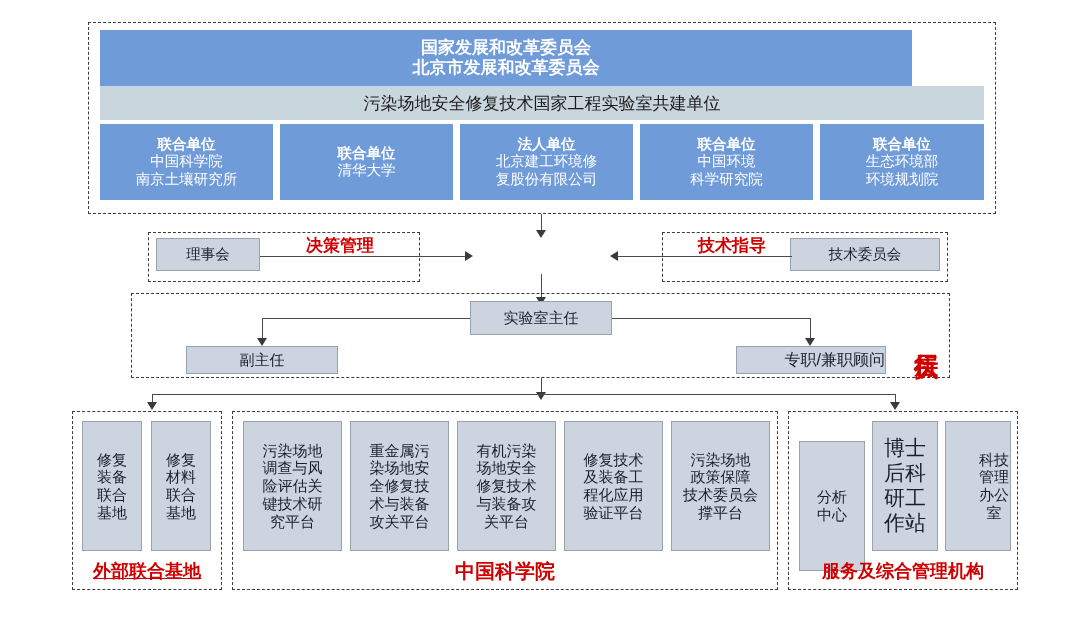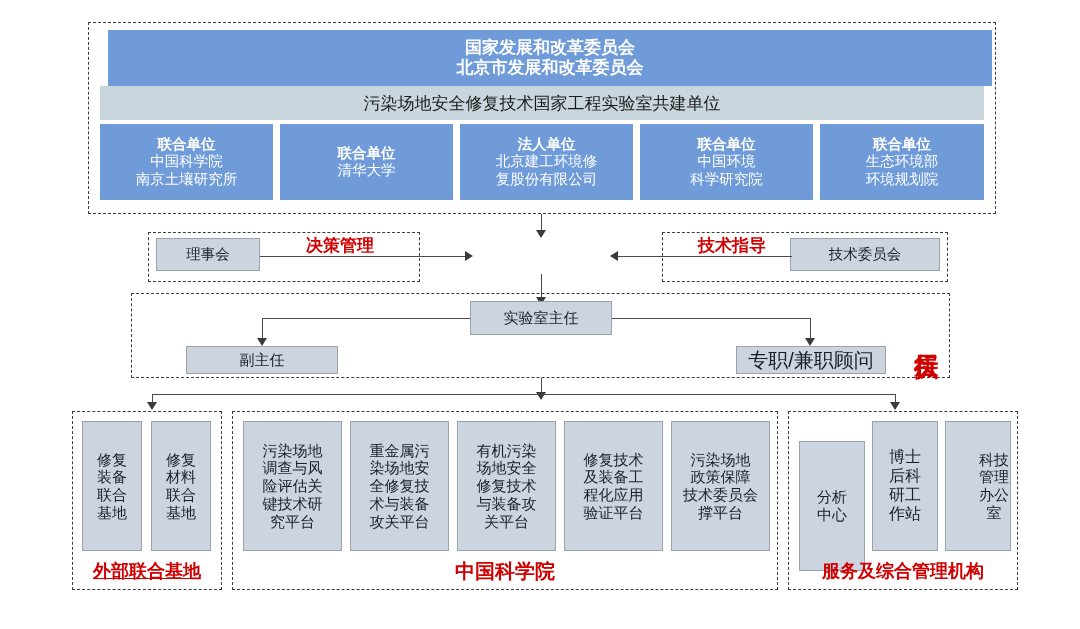--- a/index.html
+++ b/index.html
@@ -96,21 +96,21 @@
   }
   .vtext { writing-mode: vertical-rl; }
 </style>
 </head>
 <body>
 
 <div id="stage">
 
   <div class="abs dashgroup" style="left:88px; top:22px; width:908px; height:192px;"></div>
 
-  <div class="abs box box-blue" style="left:100px; top:30px; width:884px; height:56px; font-size:17px;margin-left:8px;">
+  <div class="abs box box-blue" style="left:100px; top:30px; width:812px; height:56px; font-size:17px;">
     <div>
       <span class="ln bold">国家发展和改革委员会</span>
       <span class="ln bold">北京市发展和改革委员会</span>
     </div>
   </div>
 
   <div class="abs box box-band" style="left:100px; top:86px; width:884px; height:34px; font-size:17px;">
     <span>污染场地安全修复技术国家工程实验室共建单位</span>
   </div>
 
@@ -194,21 +194,21 @@
   <div class="line-h" style="left:612px; top:318px; width:199px;"></div>
   <div class="line-v" style="left:262px; top:318px; height:22px;"></div>
   <div class="arrow-d" style="left:257px; top:338px;"></div>
   <div class="line-v" style="left:810px; top:318px; height:22px;"></div>
   <div class="arrow-d" style="left:805px; top:338px;"></div>
 
   <div class="abs box box-gray" style="left:186px; top:346px; width:152px; height:28px; font-size:15px;">
     <span>副主任</span>
   </div>
 
-  <div class="abs box box-gray" style="left:736px; top:346px; width:150px; height:28px; font-size:20px;">
+  <div class="abs box box-gray" style="left:736px; top:346px; width:150px; height:28px; font-size:16px;justify-content:flex-end;">
     <span>专职/兼职顾问</span>
   </div>
 
   <div class="line-v" style="left:541px; top:378px; height:16px;"></div>
   <div class="arrow-d" style="left:536px; top:392px;"></div>
   <div class="line-h" style="left:152px; top:394px; width:744px;"></div>
   <div class="line-v" style="left:152px; top:394px; height:11px;"></div>
   <div class="arrow-d" style="left:147px; top:402px;"></div>
   <div class="line-v" style="left:895px; top:394px; height:11px;"></div>
   <div class="arrow-d" style="left:890px; top:402px;"></div>
@@ -293,21 +293,21 @@
 
   <div class="abs dashgroup" style="left:788px; top:411px; width:230px; height:179px;"></div>
 
   <div class="abs box box-gray" style="left:799px; top:421px; width:66px; height:130px; font-size:15px;margin-top:20px;">
     <div>
       <span class="ln">分析</span>
       <span class="ln">中心</span>
     </div>
   </div>
 
-  <div class="abs box box-gray" style="left:872px; top:421px; width:66px; height:130px; font-size:16px;">
+  <div class="abs box box-gray" style="left:872px; top:421px; width:66px; height:130px; font-size:21px;">
     <div>
       <span class="ln">博士</span>
       <span class="ln">后科</span>
       <span class="ln">研工</span>
       <span class="ln">作站</span>
     </div>
   </div>
 
   <div class="abs box box-gray" style="left:945px; top:421px; width:66px; height:130px; font-size:15px;padding-left:32px;">
     <div>

